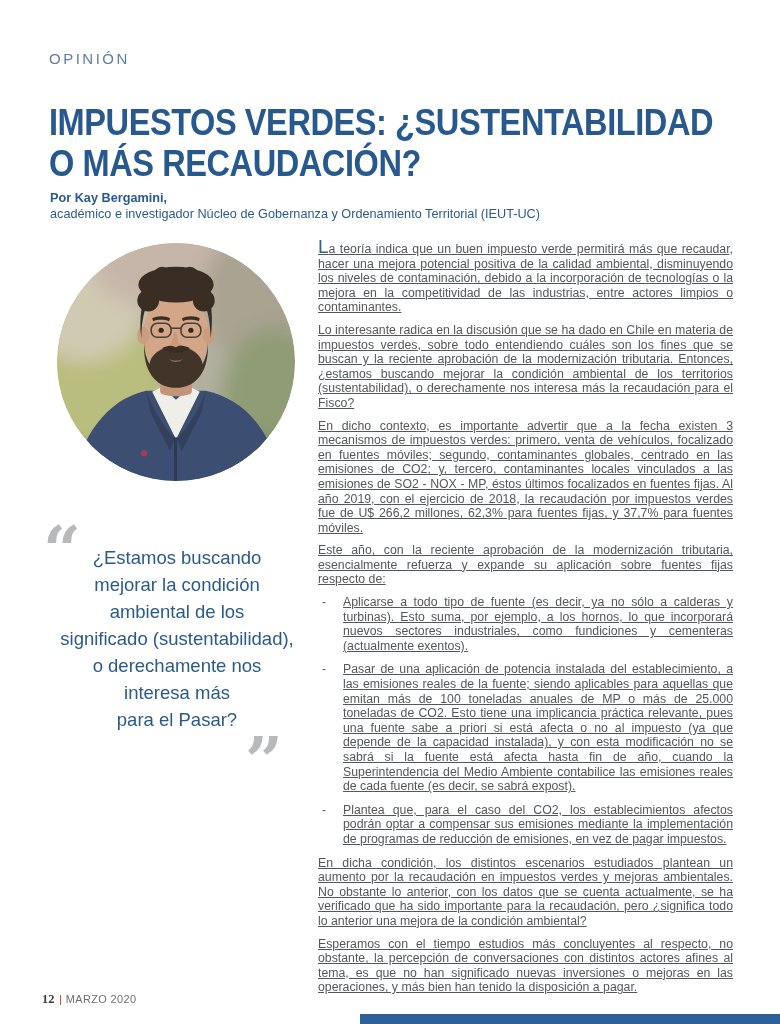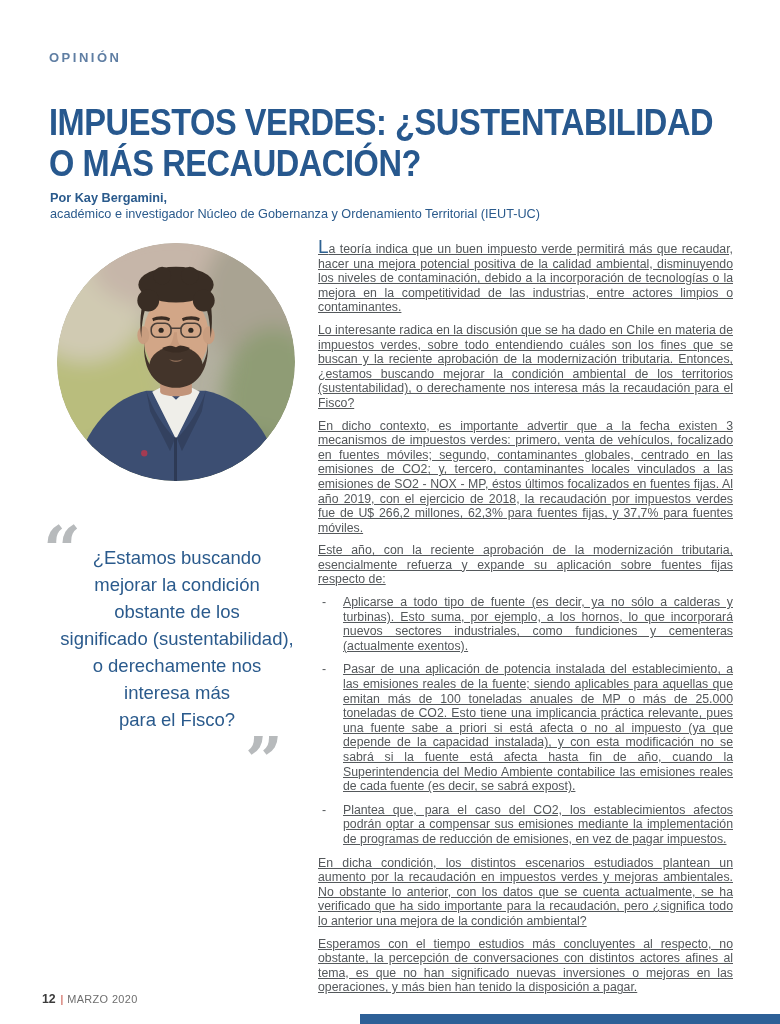--- a/index.html
+++ b/index.html
@@ -1,21 +1,21 @@
 <!DOCTYPE html>
 <html><head>
 <meta charset="utf-8">
 <style>
   * { margin:0; padding:0; box-sizing:border-box; }
   html,body { width:780px; height:1024px; background:#ffffff; overflow:hidden;
     font-family:"Liberation Sans", sans-serif; }
   .page { position:relative; width:780px; height:1024px; background:#fff; }
 
-  .kicker { position:absolute; left:49px; top:50px; font-size:13px;
-    letter-spacing:2.5px; color:#5f7ea3; font-weight:700; }
+  .kicker { position:absolute; left:49px; top:50px; font-size:15px;
+    letter-spacing:2.5px; color:#5f7ea3; font-weight:400; }
 
   .title { position:absolute; left:49px; top:102px; width:760px;
     font-size:37px; line-height:41px; font-weight:700; color:#27588e;
     letter-spacing:-0.5px; transform:scaleX(0.88); transform-origin:left top; }
 
   .byline { position:absolute; left:50px; top:190px; color:#2a5a8c;
     font-size:13.5px; line-height:16px; transform:scaleX(0.94); transform-origin:left top; }
   .byline .b1 { font-weight:700; }
 
   .columns { position:absolute; left:49px; top:240px; width:684px; display:flex; }
@@ -39,21 +39,21 @@
     text-align:justify; }
   .article p { margin-bottom:8px; }
   .dropcap { font-size:19px; color:#2f6292; line-height:14px; }
   .bullets { list-style:none; }
   .bullets li { position:relative; padding-left:25px; margin-bottom:9px;
     text-align:justify; }
   .bullets .dash { position:absolute; left:4px; top:0; }
 
   .footer { position:absolute; left:42px; top:991px; display:flex;
     align-items:baseline; transform:scaleX(0.95); transform-origin:left top; }
-  .footer .pagenum { font-size:13px; font-weight:700; color:#3b3b3b; }
+  .footer .pagenum { font-size:13px; font-weight:700; color:#3b3b3b;font-family:Liberation Serif, serif; }
   .footer .sep { font-size:11.5px; color:#c0392b; margin:0 4px 0 5px; }
   .footer .issue { font-size:11.5px; color:#6e6e6e; letter-spacing:0.4px; }
 
   .footer-bar { position:absolute; left:360px; top:1014px; width:420px;
     height:10px; background:#2d6097; }
 </style>
 </head>
 <body>
 
 <div class="page">
@@ -121,25 +121,25 @@
             <path d="M126 76 C131 73 140 73 144 76 L143 79 C138 77 131 77 127 79 Z" fill="#3a2d24"></path>
             <path d="M118 90 C117 97 116 100 114 103 L120 105 L124 103 C122 100 121 97 121 90 Z" fill="#c79a7c"></path>
           </g>
         </svg>
       </div>
 
       <div class="pullquote">
         <span class="quote-glyph quote-open">“</span>
         <div class="ql">¿Estamos buscando</div>
         <div class="ql">mejorar la condición</div>
-        <div class="ql">obstante de los</div>
+        <div class="ql">ambiental de los</div>
         <div class="ql">significado (sustentabilidad),</div>
         <div class="ql">o derechamente nos</div>
         <div class="ql">interesa más</div>
-        <div class="ql">para el Fisco?</div>
+        <div class="ql">para el Pasar?</div>
         <span class="quote-glyph quote-close">”</span>
       </div>
     </div>
 
     <div class="rightcol article">
       <p><span class="dropcap">L</span><span>a teoría indica que un buen impuesto verde permitirá más que recaudar, hacer una mejora potencial positiva de la calidad ambiental, disminuyendo los niveles de contaminación, debido a la incorporación de tecnologías o la mejora en la competitividad de las industrias, entre actores limpios o contaminantes.</span></p>
       <p>Lo interesante radica en la discusión que se ha dado en Chile en materia de impuestos verdes, sobre todo entendiendo cuáles son los fines que se buscan y la reciente aprobación de la modernización tributaria. Entonces, ¿estamos buscando mejorar la condición ambiental de los territorios (sustentabilidad), o derechamente nos interesa más la recaudación para el Fisco?</p>
       <p>En dicho contexto, es importante advertir que a la fecha existen 3 mecanismos de impuestos verdes: primero, venta de vehículos, focalizado en fuentes móviles; segundo, contaminantes globales, centrado en las emisiones de CO2; y, tercero, contaminantes locales vinculados a las emisiones de SO2 - NOX - MP, éstos últimos focalizados en fuentes fijas. Al año 2019, con el ejercicio de 2018, la recaudación por impuestos verdes fue de U$ 266,2 millones, 62,3% para fuentes fijas, y 37,7% para fuentes móviles.</p>
       <p>Este año, con la reciente aprobación de la modernización tributaria, esencialmente refuerza y expande su aplicación sobre fuentes fijas respecto de:</p>
       <ul class="bullets">

